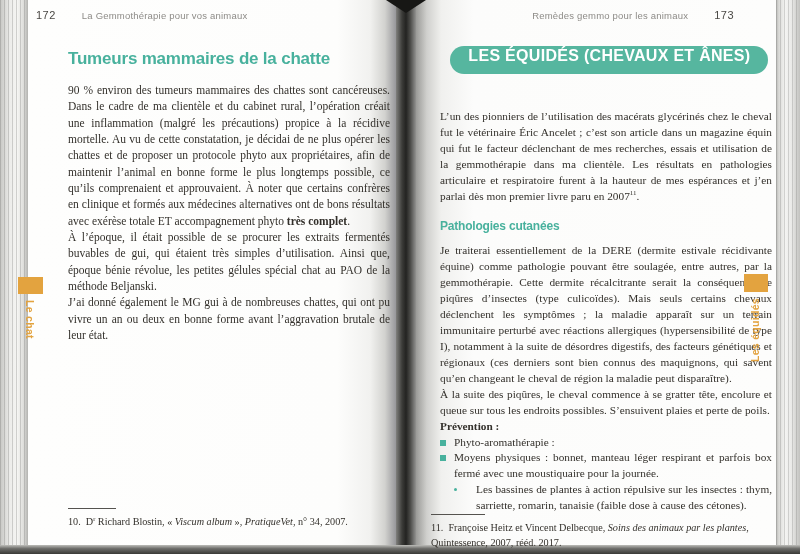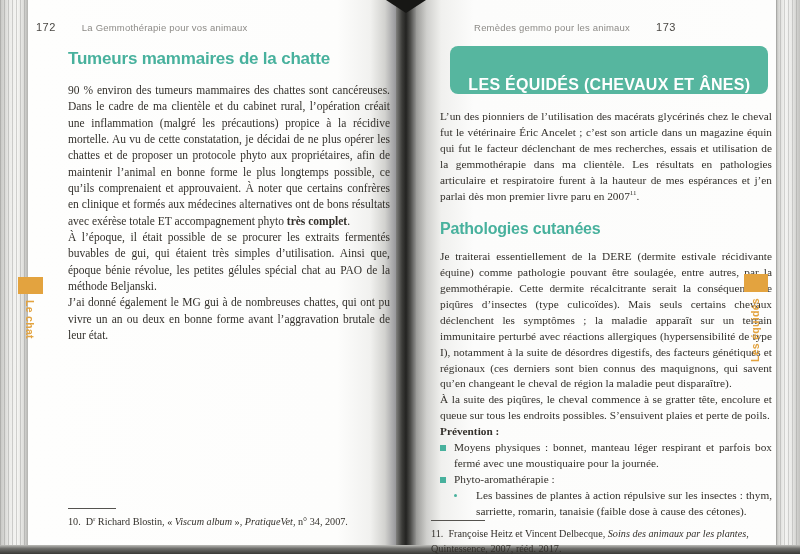--- a/index.html
+++ b/index.html
@@ -40,43 +40,43 @@
     position:absolute;left:386px;top:0;width:0;height:0;
     border-left:20px solid transparent;border-right:20px solid transparent;
     border-top:13px solid #171715;
   }
   .bottom-band{
     position:absolute;left:0;bottom:0;width:800px;height:9px;
     background:linear-gradient(#bdbdb9 0%,#6d6d6a 40%,#393936 100%);
   }
 
   
-  .rh{position:absolute;top:21px;font-family:"Liberation Sans",sans-serif;}
+  .rh{position:absolute;top:9px;font-family:"Liberation Sans",sans-serif;}
   .rh-left{left:36px;display:flex;align-items:baseline;gap:26px;}
-  .rh-right{left:416px;width:340px;display:flex;justify-content:center;align-items:baseline;gap:26px;padding-right:22px;box-sizing:border-box;}
+  .rh-right{left:416px;width:340px;display:flex;justify-content:flex-end;align-items:baseline;gap:26px;padding-right:22px;box-sizing:border-box;}
   .pagenum{font-size:11px;color:#4a4844;letter-spacing:.5px;}
   .rh-label{font-size:9.5px;color:#8d8b87;letter-spacing:.2px;}
 
   
   .page-title{
     position:absolute;left:68px;top:38px;
     font-family:"Liberation Sans",sans-serif;font-weight:700;font-size:17px;
     color:var(--teal,#48b19d);letter-spacing:-.2px;
   }
   .banner{
-    position:absolute;left:450px;top:46px;width:318px;height:48px;
-    background:var(--banner-teal,#56b69f);border-radius:8px;
-    display:flex;align-items:flex-end;justify-content:center;
+    position:absolute;left:450px;top:46px;width:318px;height:28px;
+    background:var(--banner-teal,#56b69f);border-radius:18px;
+    display:flex;align-items:flex-start;justify-content:center;
   }
   .banner span{
     font-family:"Liberation Sans",sans-serif;font-weight:700;font-size:16.5px;
     color:#ffffff;letter-spacing:.3px;white-space:nowrap;transform:scaleX(.97);
   }
   .section-title{
-    font-family:"Liberation Sans",sans-serif;font-weight:700;font-size:16px;
+    font-family:"Liberation Sans",sans-serif;font-weight:700;font-size:12px;
     color:var(--teal,#48b19d);margin:13px 0 9px 0;letter-spacing:-.2px;
   }
 
   
   .col{
     position:absolute;display:flex;flex-direction:column;
     color:var(--text,#33302b);font-size:11.5px;line-height:1.42;text-align:justify;margin-top:6px;
   }
   .col-left{left:68px;top:76px;width:322px;height:447px;}
   .col-right{left:440px;top:103px;width:332px;height:432px;font-size:11.3px;line-height:1.41;}
@@ -152,25 +152,25 @@
 
   <div class="col col-right">
     <p><span>L’un des pionniers de l’utilisation des macérats glycérinés chez le cheval fut le vétérinaire Éric Ancelet ; c’est son article dans un magazine équin qui fut le facteur déclenchant de mes recherches, essais et utilisation de la gemmothérapie dans ma clientèle. Les résultats en pathologies articulaire et respiratoire furent à la hauteur de mes espérances et j’en parlai dès mon premier livre paru en 2007</span><sup>11</sup><span>.</span></p>
     <h2 class="section-title">Pathologies cutanées</h2>
     <p><span>Je traiterai essentiellement de la DERE (dermite estivale récidivante équine) comme pathologie pouvant être soulagée, entre autres, par la gemmothérapie. Cette dermite récalcitrante serait la conséquence de piqûres d’insectes (type culicoïdes). Mais seuls certains chevaux déclenchent les symptômes ; la maladie apparaît sur un terrain immunitaire perturbé avec réactions allergiques (hypersensibilité de type I), notamment à la suite de désordres digestifs, des facteurs génétiques et régionaux (ces derniers sont bien connus des maquignons, qui savent qu’en changeant le cheval de région la maladie peut disparaître).</span></p>
     <p><span>À la suite des piqûres, le cheval commence à se gratter tête, encolure et queue sur tous les endroits possibles. S’ensuivent plaies et perte de poils.</span></p>
     <p class="prevention">Prévention :</p>
     <ul class="blist">
       <li class="bullet-item">
         <span class="sq"></span>
-        <span class="bullet-text">Moyens physiques : bonnet, manteau léger respirant et parfois box fermé avec une moustiquaire pour la journée.</span>
+        <span class="bullet-text">Phyto-aromathérapie :</span>
       </li>
       <li class="bullet-item">
         <span class="sq"></span>
-        <span class="bullet-text">Phyto-aromathérapie :</span>
+        <span class="bullet-text">Moyens physiques : bonnet, manteau léger respirant et parfois box fermé avec une moustiquaire pour la journée.</span>
       </li>
       <li class="sub-item">
         <span class="dot"></span>
         <span class="bullet-text">Les bassines de plantes à action répulsive sur les insectes : thym, sarriette, romarin, tanaisie (faible dose à cause des cétones).</span>
       </li>
     </ul>
     <div class="footnote footnote-right">
       <div class="fn-rule"></div>
       <p class="fn-text"><span>11.&nbsp;&nbsp;Françoise Heitz et Vincent Delbecque, </span><span class="i">Soins des animaux par les plantes</span><span>, Quintessence, 2007, rééd. 2017.</span></p>
     </div>

